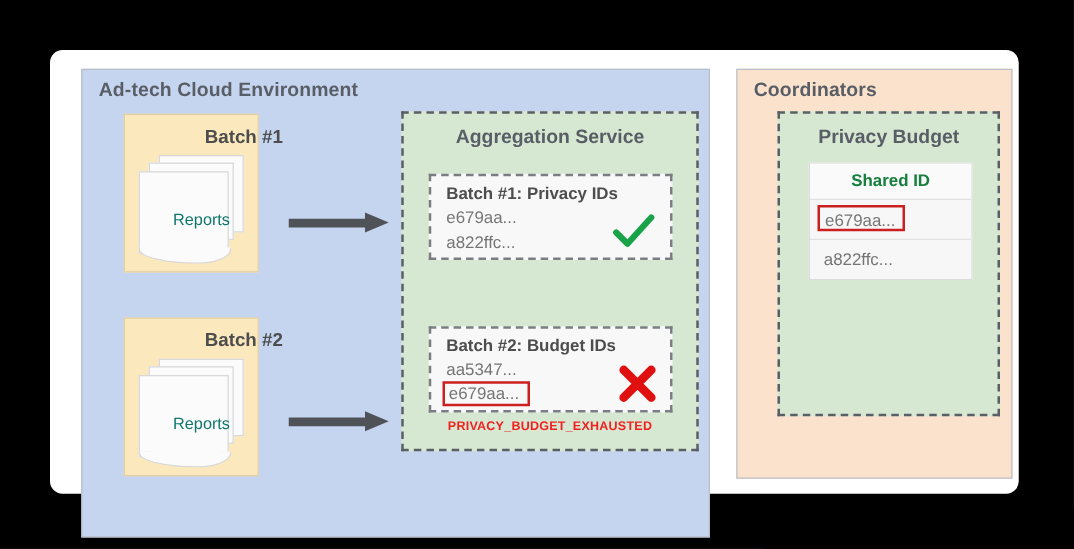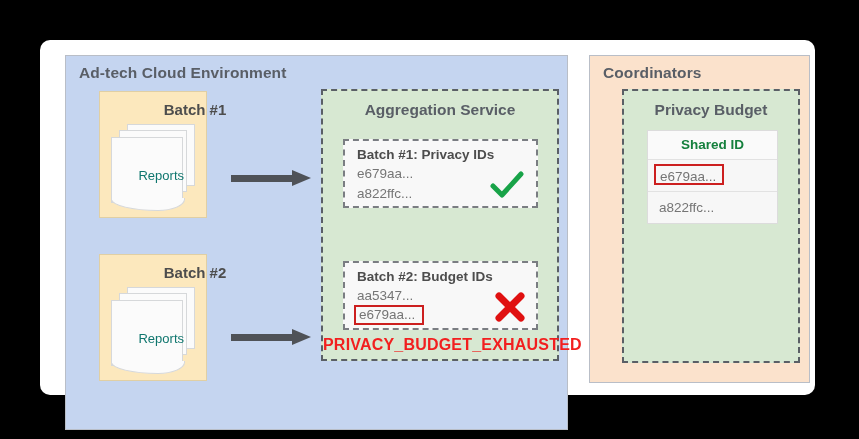--- a/index.html
+++ b/index.html
@@ -66,21 +66,21 @@
   #agg-service {
     left: 255px;
     top: 33px;
     width: 238px;
     height: 272px;
   }
   #privacy-budget {
     left: 32px;
     top: 33px;
     width: 178px;
-    height: 274px;
+    height: 244px;
   }
   .green-title {
     position: absolute;
     top: 10px;
     left: 0;
     width: 100%;
     text-align: center;
     font-size: 15.5px;
     font-weight: 600;
     color: #595e66;
@@ -235,21 +235,21 @@
     height: 32px;
   }
 
   
   #error-label {
     position: absolute;
     left: 0;
     top: 245px;
     width: 100%;
     text-align: center;
-    font-size: 16px;
+    font-size: 10px;
     font-weight: 700;
     color: #f21f1f;
     letter-spacing: 0.2px;
   }
 
   
   #pb-table {
     position: absolute;
     left: 23px;
     top: 39px;

